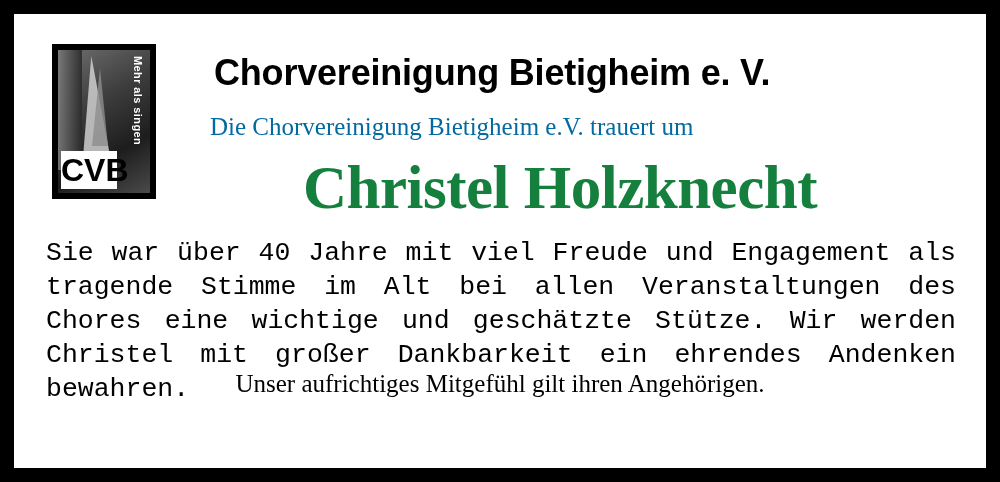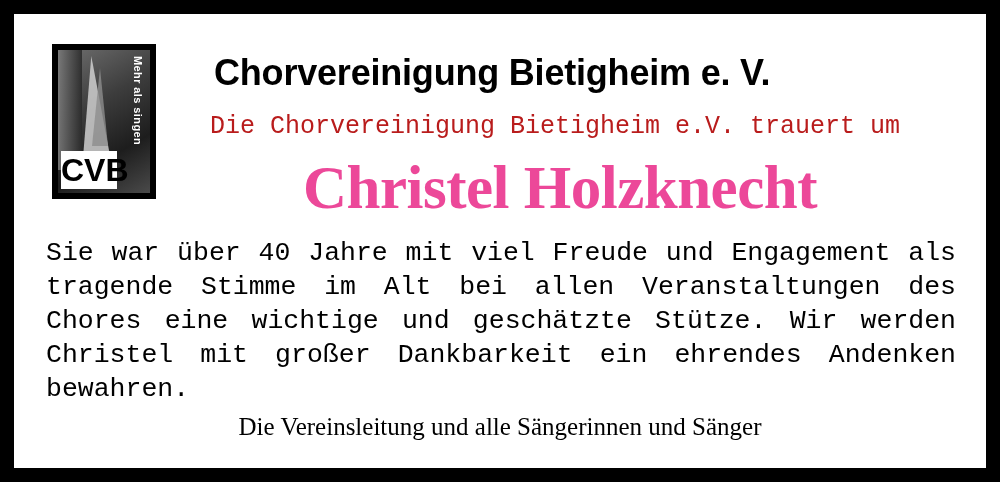--- a/index.html
+++ b/index.html
@@ -130,37 +130,37 @@
     font-size: 36px;
     line-height: 42px;
     color: #000000;
     letter-spacing: -0.2px;
     white-space: nowrap;
   }
   .mourn-line {
     position: absolute;
     left: 196px;
     top: 98px;
-    font-family: Liberation Mono, monospace;
+    font-family: Liberation Serif, serif;
     font-size: 25px;
     line-height: 30px;
-    color: #b91c1c;
+    color: #0369a1;
     white-space: nowrap;
   }
   .deceased-name {
     position: absolute;
     left: 0;
     right: 0;
     top: 138px;
     text-align: center;
     font-family: "Liberation Serif", serif;
     font-weight: bold;
     font-size: 61px;
     line-height: 72px;
-    color: #ec4899;
+    color: #15803d;
     letter-spacing: -0.5px;
     padding-left: 120px;
     box-sizing: border-box;
   }
 
   
   .body-text {
     position: absolute;
     left: 32px;
     top: 222px;
@@ -212,16 +212,16 @@
           <div class="logo-cvb">CVB</div>
         </div>
       </div>
 
       <div class="org-name">Chorvereinigung Bietigheim e. V.</div>
       <div class="mourn-line">Die Chorvereinigung Bietigheim e.V. trauert um</div>
       <div class="deceased-name">Christel Holzknecht</div>
     </div>
 
     <div class="body-text">Sie war über 40 Jahre mit viel Freude und Engagement als tragende Stimme im Alt bei allen Veranstaltungen des Chores eine wichtige und geschätzte Stütze. Wir werden Christel mit großer Dankbarkeit ein ehrendes Andenken bewahren.</div>
-    <div class="signature">Die Vereinsleitung und alle Sängerinnen und Sänger</div>
+    <div class="closing">Unser aufrichtiges Mitgefühl gilt ihren Angehörigen.</div>
 
   </div>
 </div>
 
 </body></html>

